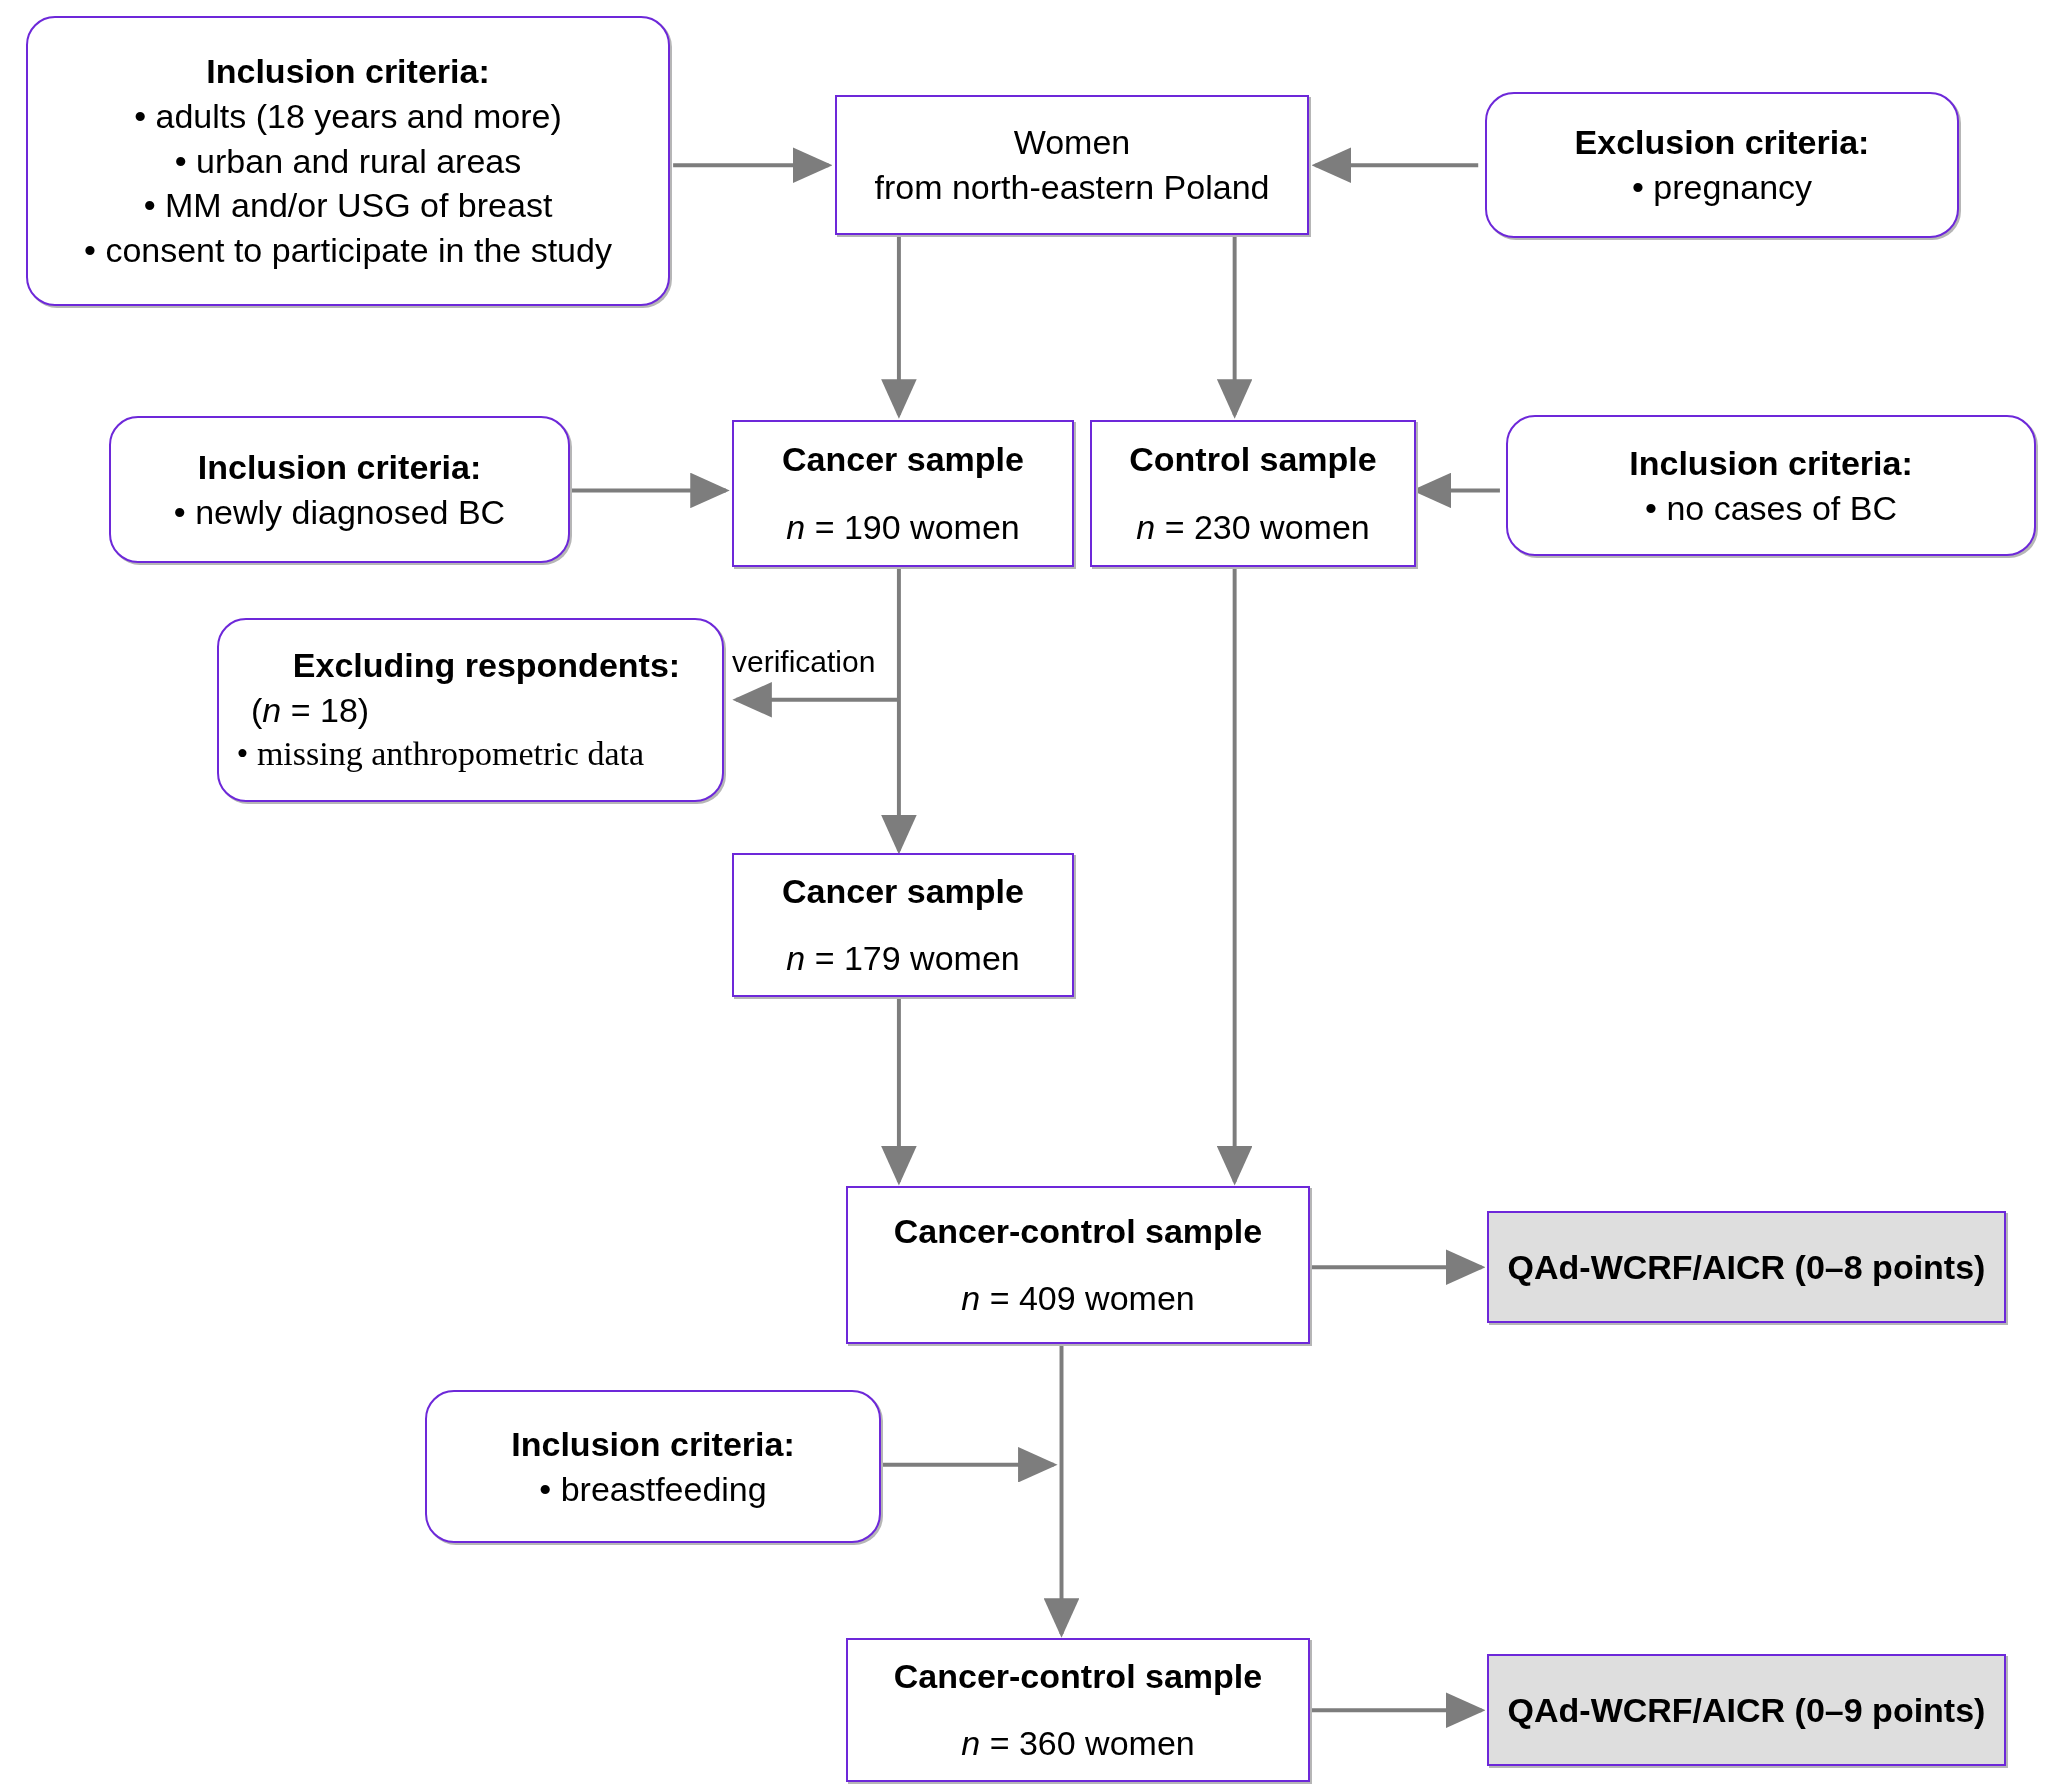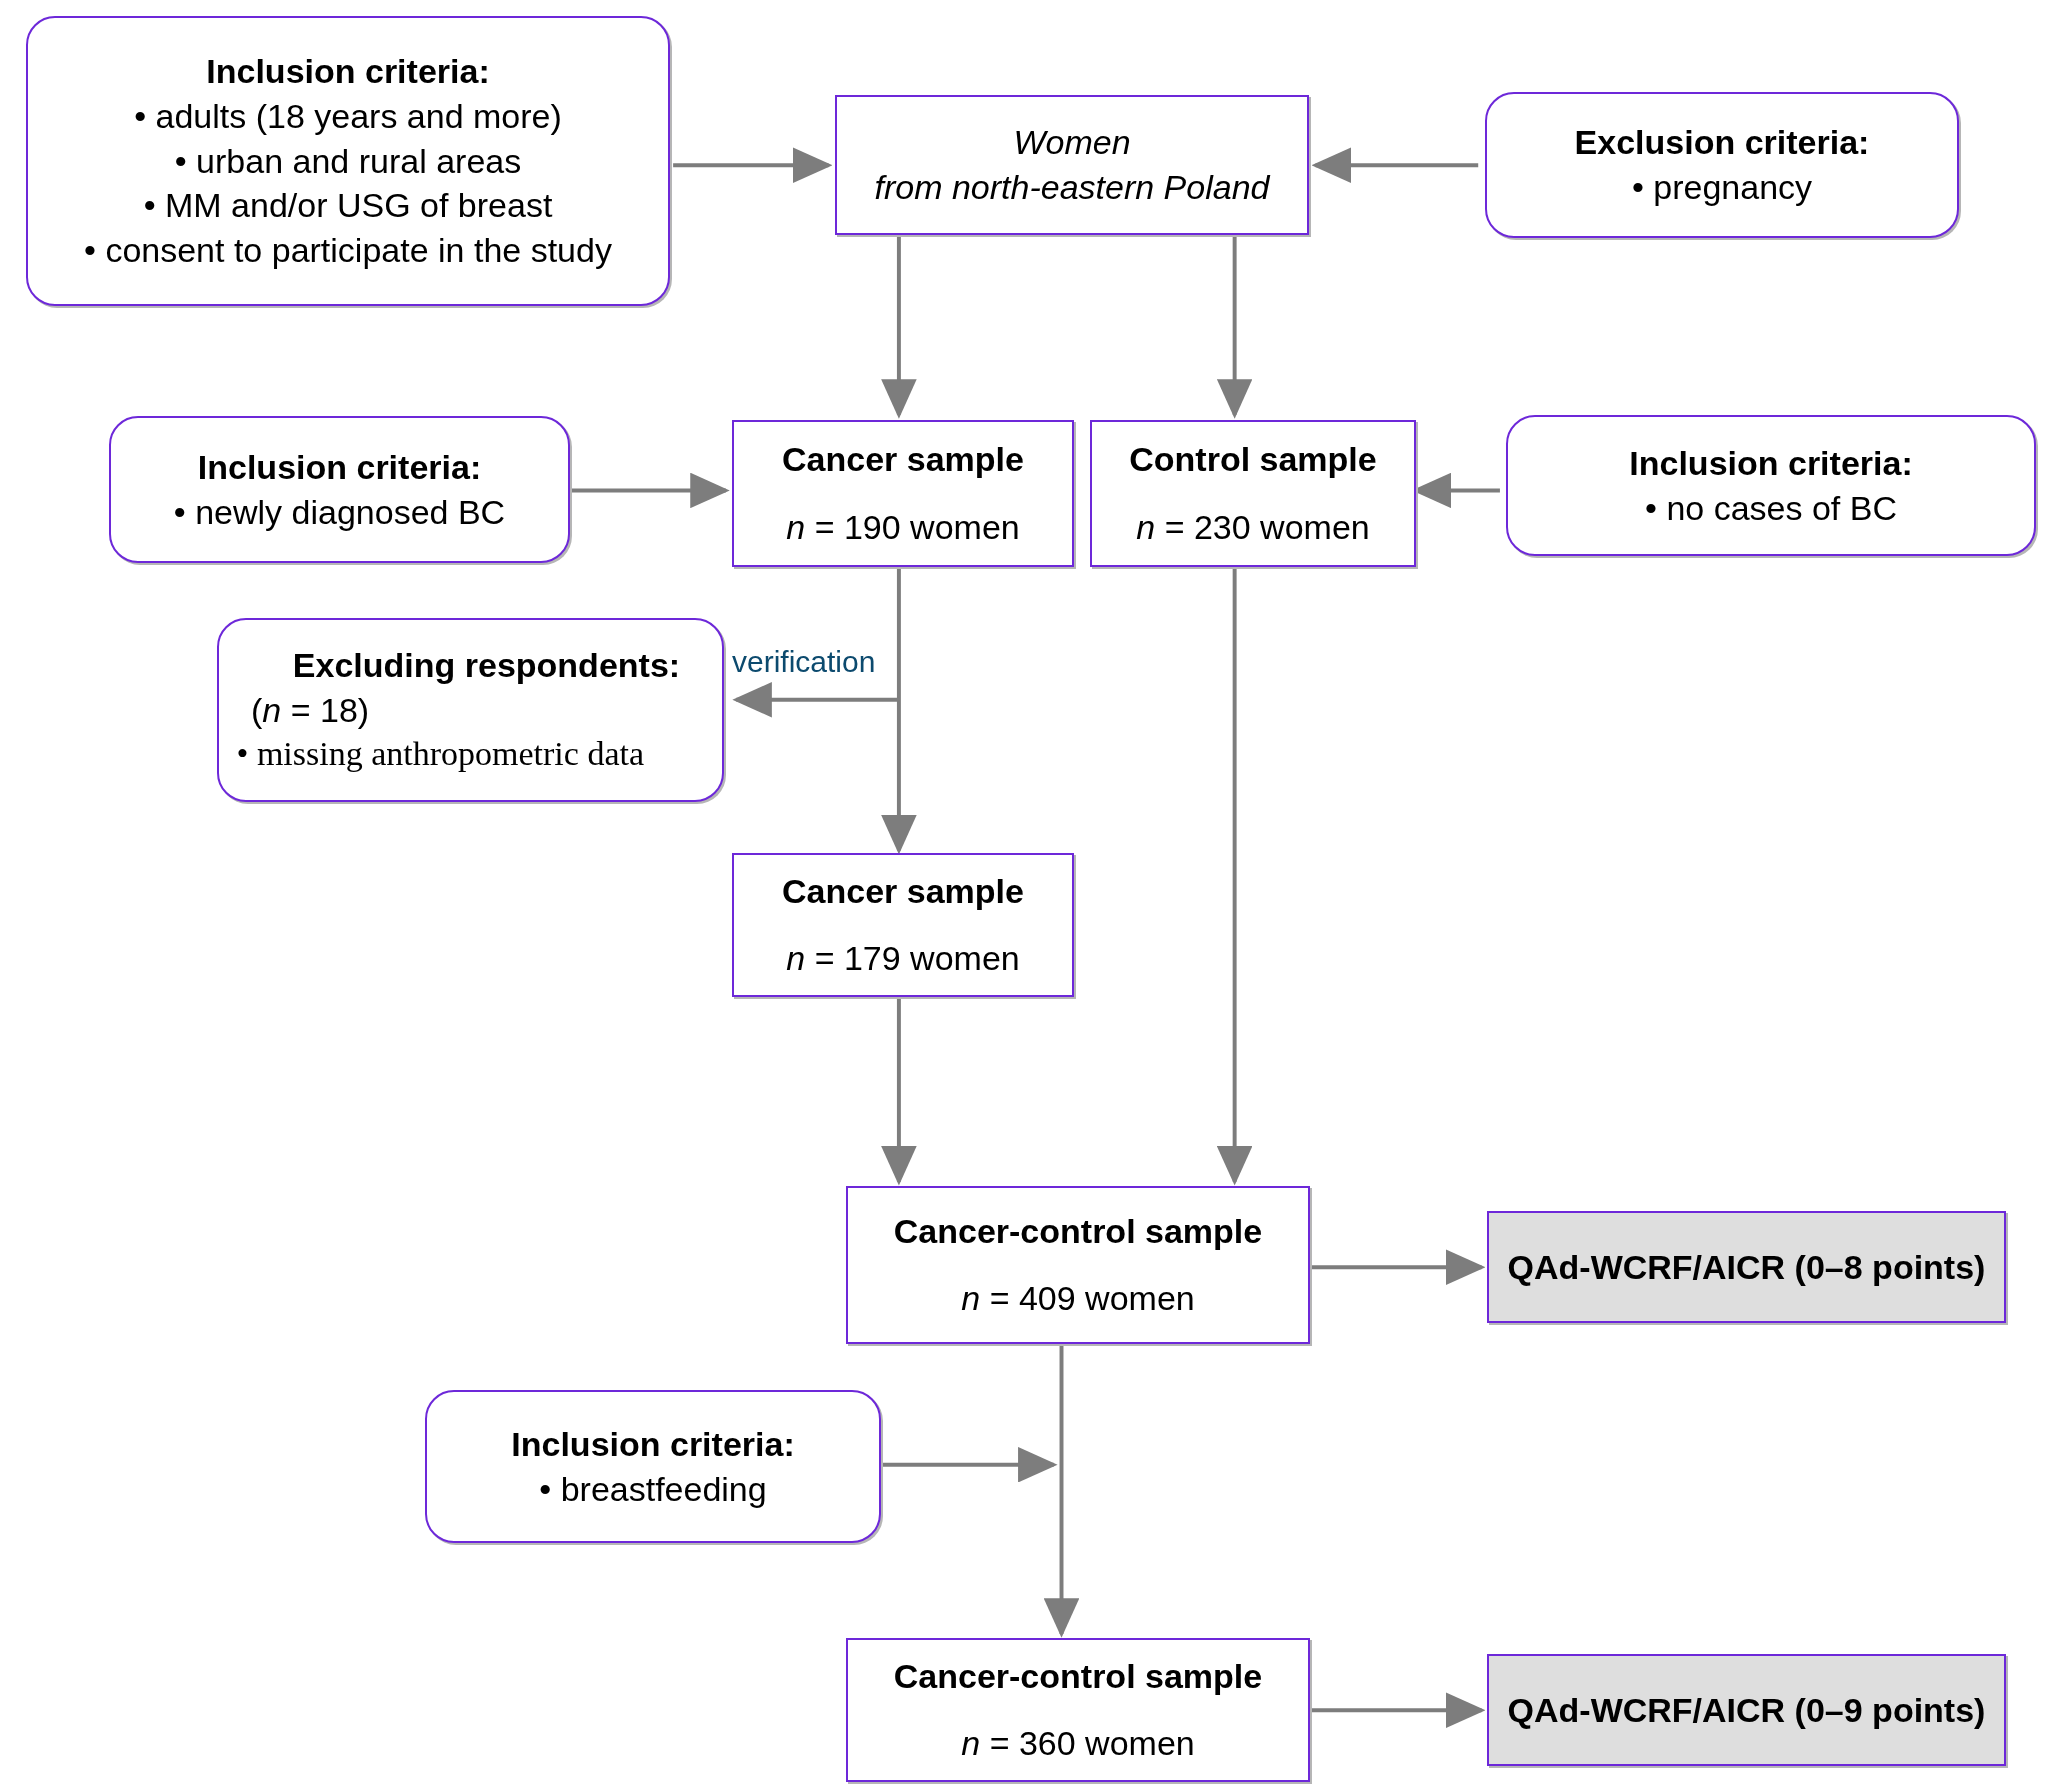--- a/index.html
+++ b/index.html
@@ -49,21 +49,21 @@
   }
   .b  { font-weight: bold; }
   .r  { font-weight: normal; }
   .it { font-style: italic; }
   .f52 { font-size: 34px; }
   .gap-top { margin-top: 22.4px; }
   .edge-label {
     position: absolute;
     font-family: "Liberation Sans", sans-serif;
     font-size: 30px;
-    color: #0c4a6e;
+    color: #000000;
     white-space: nowrap;
   }
 </style>
 </head>
 <body>
 
 <div id="canvas">
 
   <svg class="edges" viewBox="0 0 3107 2710">
     <defs>
@@ -103,21 +103,21 @@
   </svg>
 
   <div class="node rounded" style="left:26px; top:16px; width:644px; height:290px;">
     <span class="ln b f52">Inclusion criteria:</span>
     <span class="ln r f52">• adults (18 years and more)</span>
     <span class="ln r f52">• urban and rural areas</span>
     <span class="ln r f52">• MM and/or USG of breast</span>
     <span class="ln r f52">• consent to participate in the study</span>
   </div>
 
-  <div class="node" style="left:835px; top:95px; width:474px; height:140px;font-style:italic;">
+  <div class="node" style="left:835px; top:95px; width:474px; height:140px;">
     <span class="ln r f52">Women</span>
     <span class="ln r f52">from north-eastern Poland</span>
   </div>
 
   <div class="node rounded" style="left:1485px; top:92px; width:474px; height:146px;">
     <span class="ln b f52">Exclusion criteria:</span>
     <span class="ln r f52">• pregnancy</span>
   </div>
 
   <div class="node rounded" style="left:109px; top:416px; width:461px; height:147px;">

